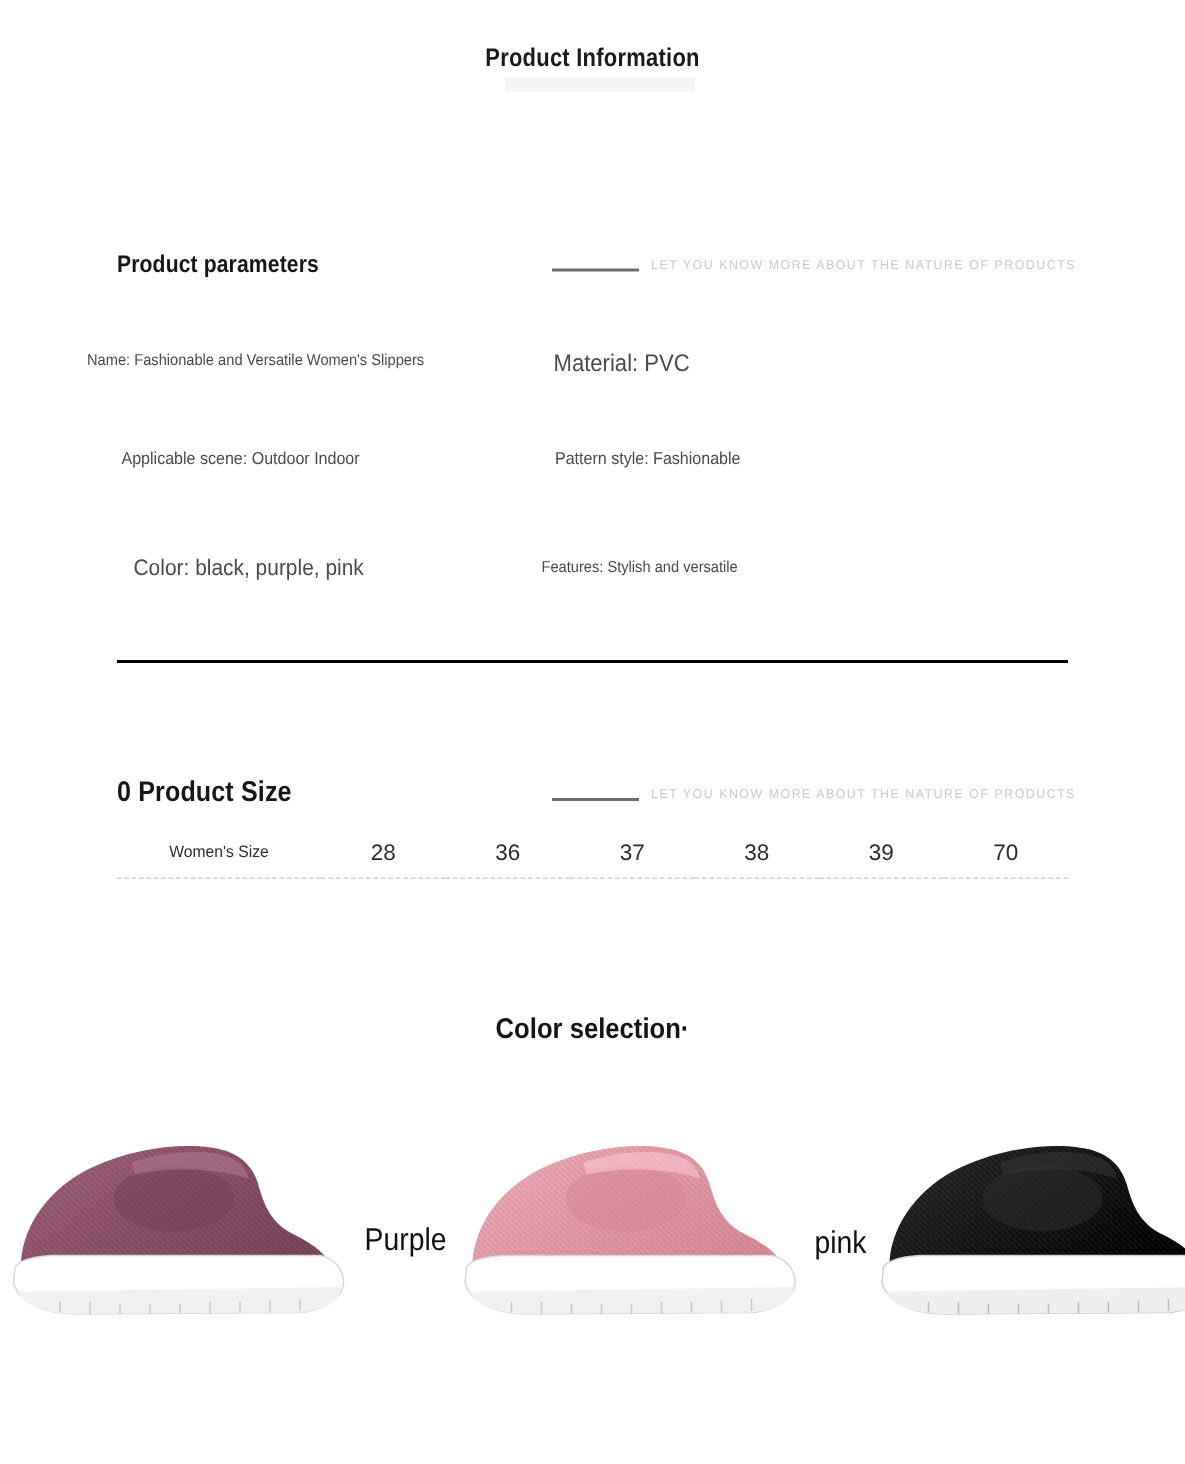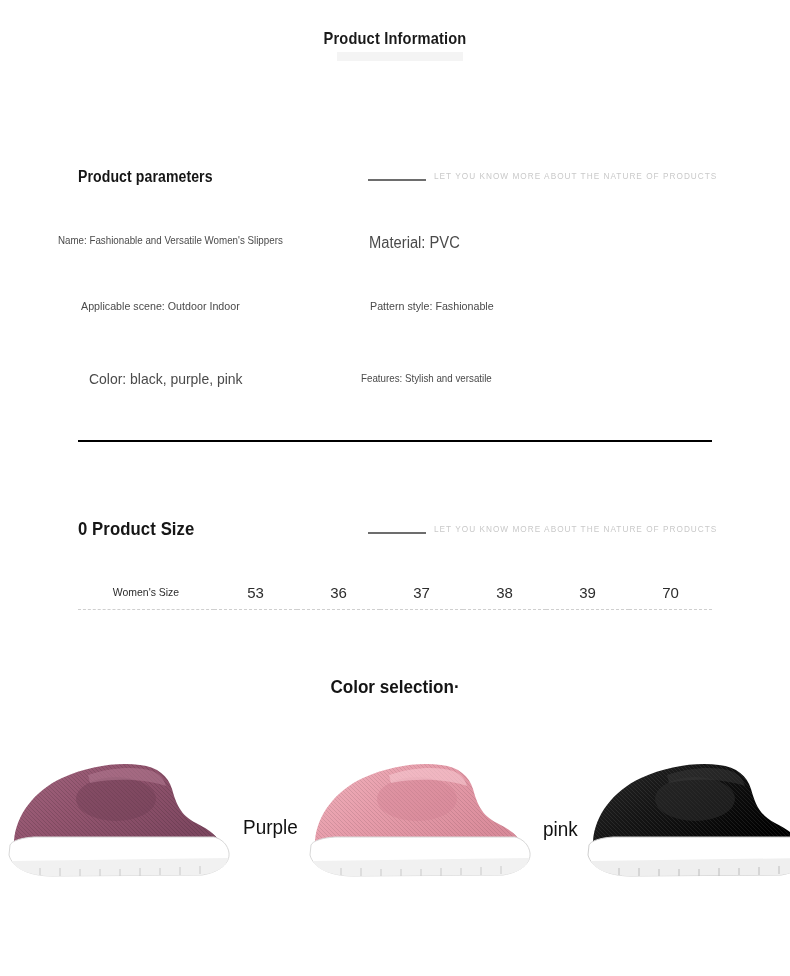--- a/index.html
+++ b/index.html
@@ -111,21 +111,21 @@
     top: 440px;
     width: 634px;
     height: 1.6px;
     background: #000000;
   }
 
   
   .size-table {
     position: absolute;
     left: 78px;
-    top: 576px;
+    top: 552px;
     width: 634px;
     border-collapse: collapse;
     table-layout: fixed;
   }
   .size-table tr { height: 33px; }
   .size-table td {
     border-top: 1.3px dashed #b4b4b4;
     border-bottom: 1.3px dashed #b4b4b4;
     text-align: center;
     vertical-align: middle;
@@ -213,21 +213,21 @@
   <div class="sec-head" id="sec-head-size">
     <div class="sec-title">0 Product Size</div>
     <div class="sec-rule"></div>
     <div class="sec-tag">LET YOU KNOW MORE ABOUT THE NATURE OF PRODUCTS</div>
   </div>
 
   <table class="size-table">
     <tbody>
         <tr>
       <td class="rowlabel">Women's Size</td>
-      <td class="cell">53</td>
+      <td class="cell">28</td>
       <td class="cell">36</td>
       <td class="cell">37</td>
       <td class="cell">38</td>
       <td class="cell">39</td>
       <td class="cell">70</td>
     </tr>
   </tbody>
     </table>
 
   <div class="color-head">Color selection·</div>

